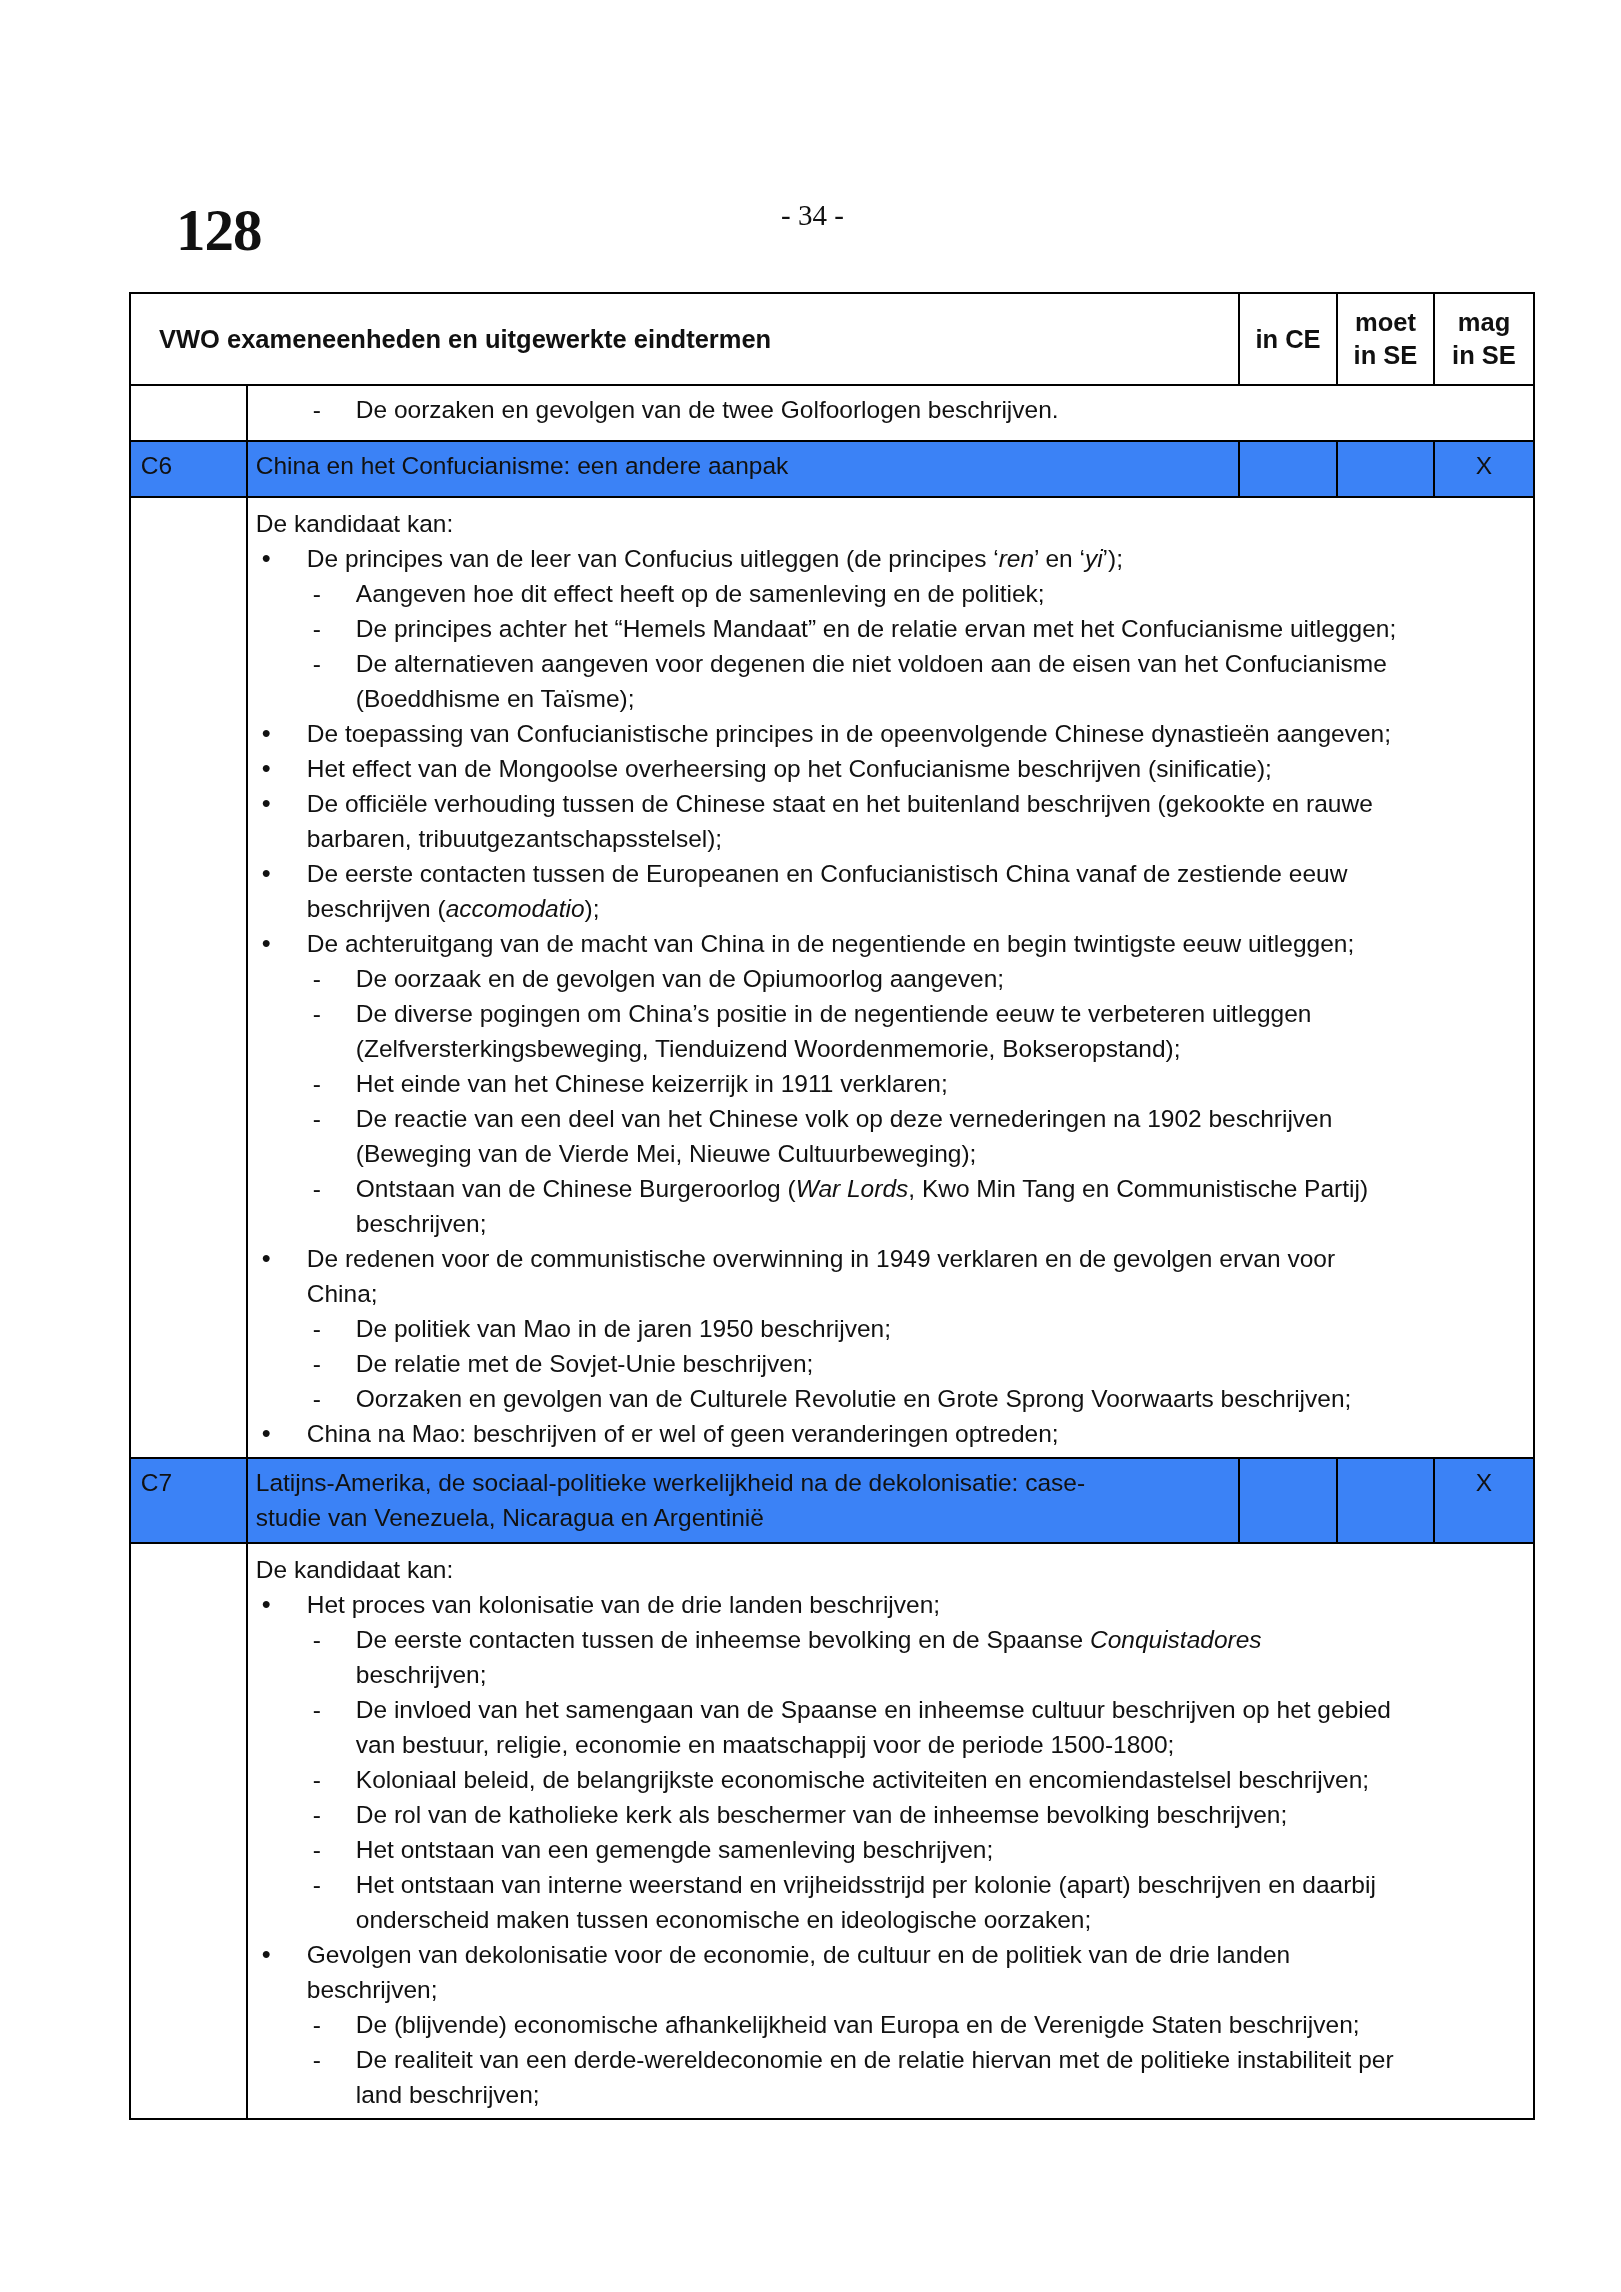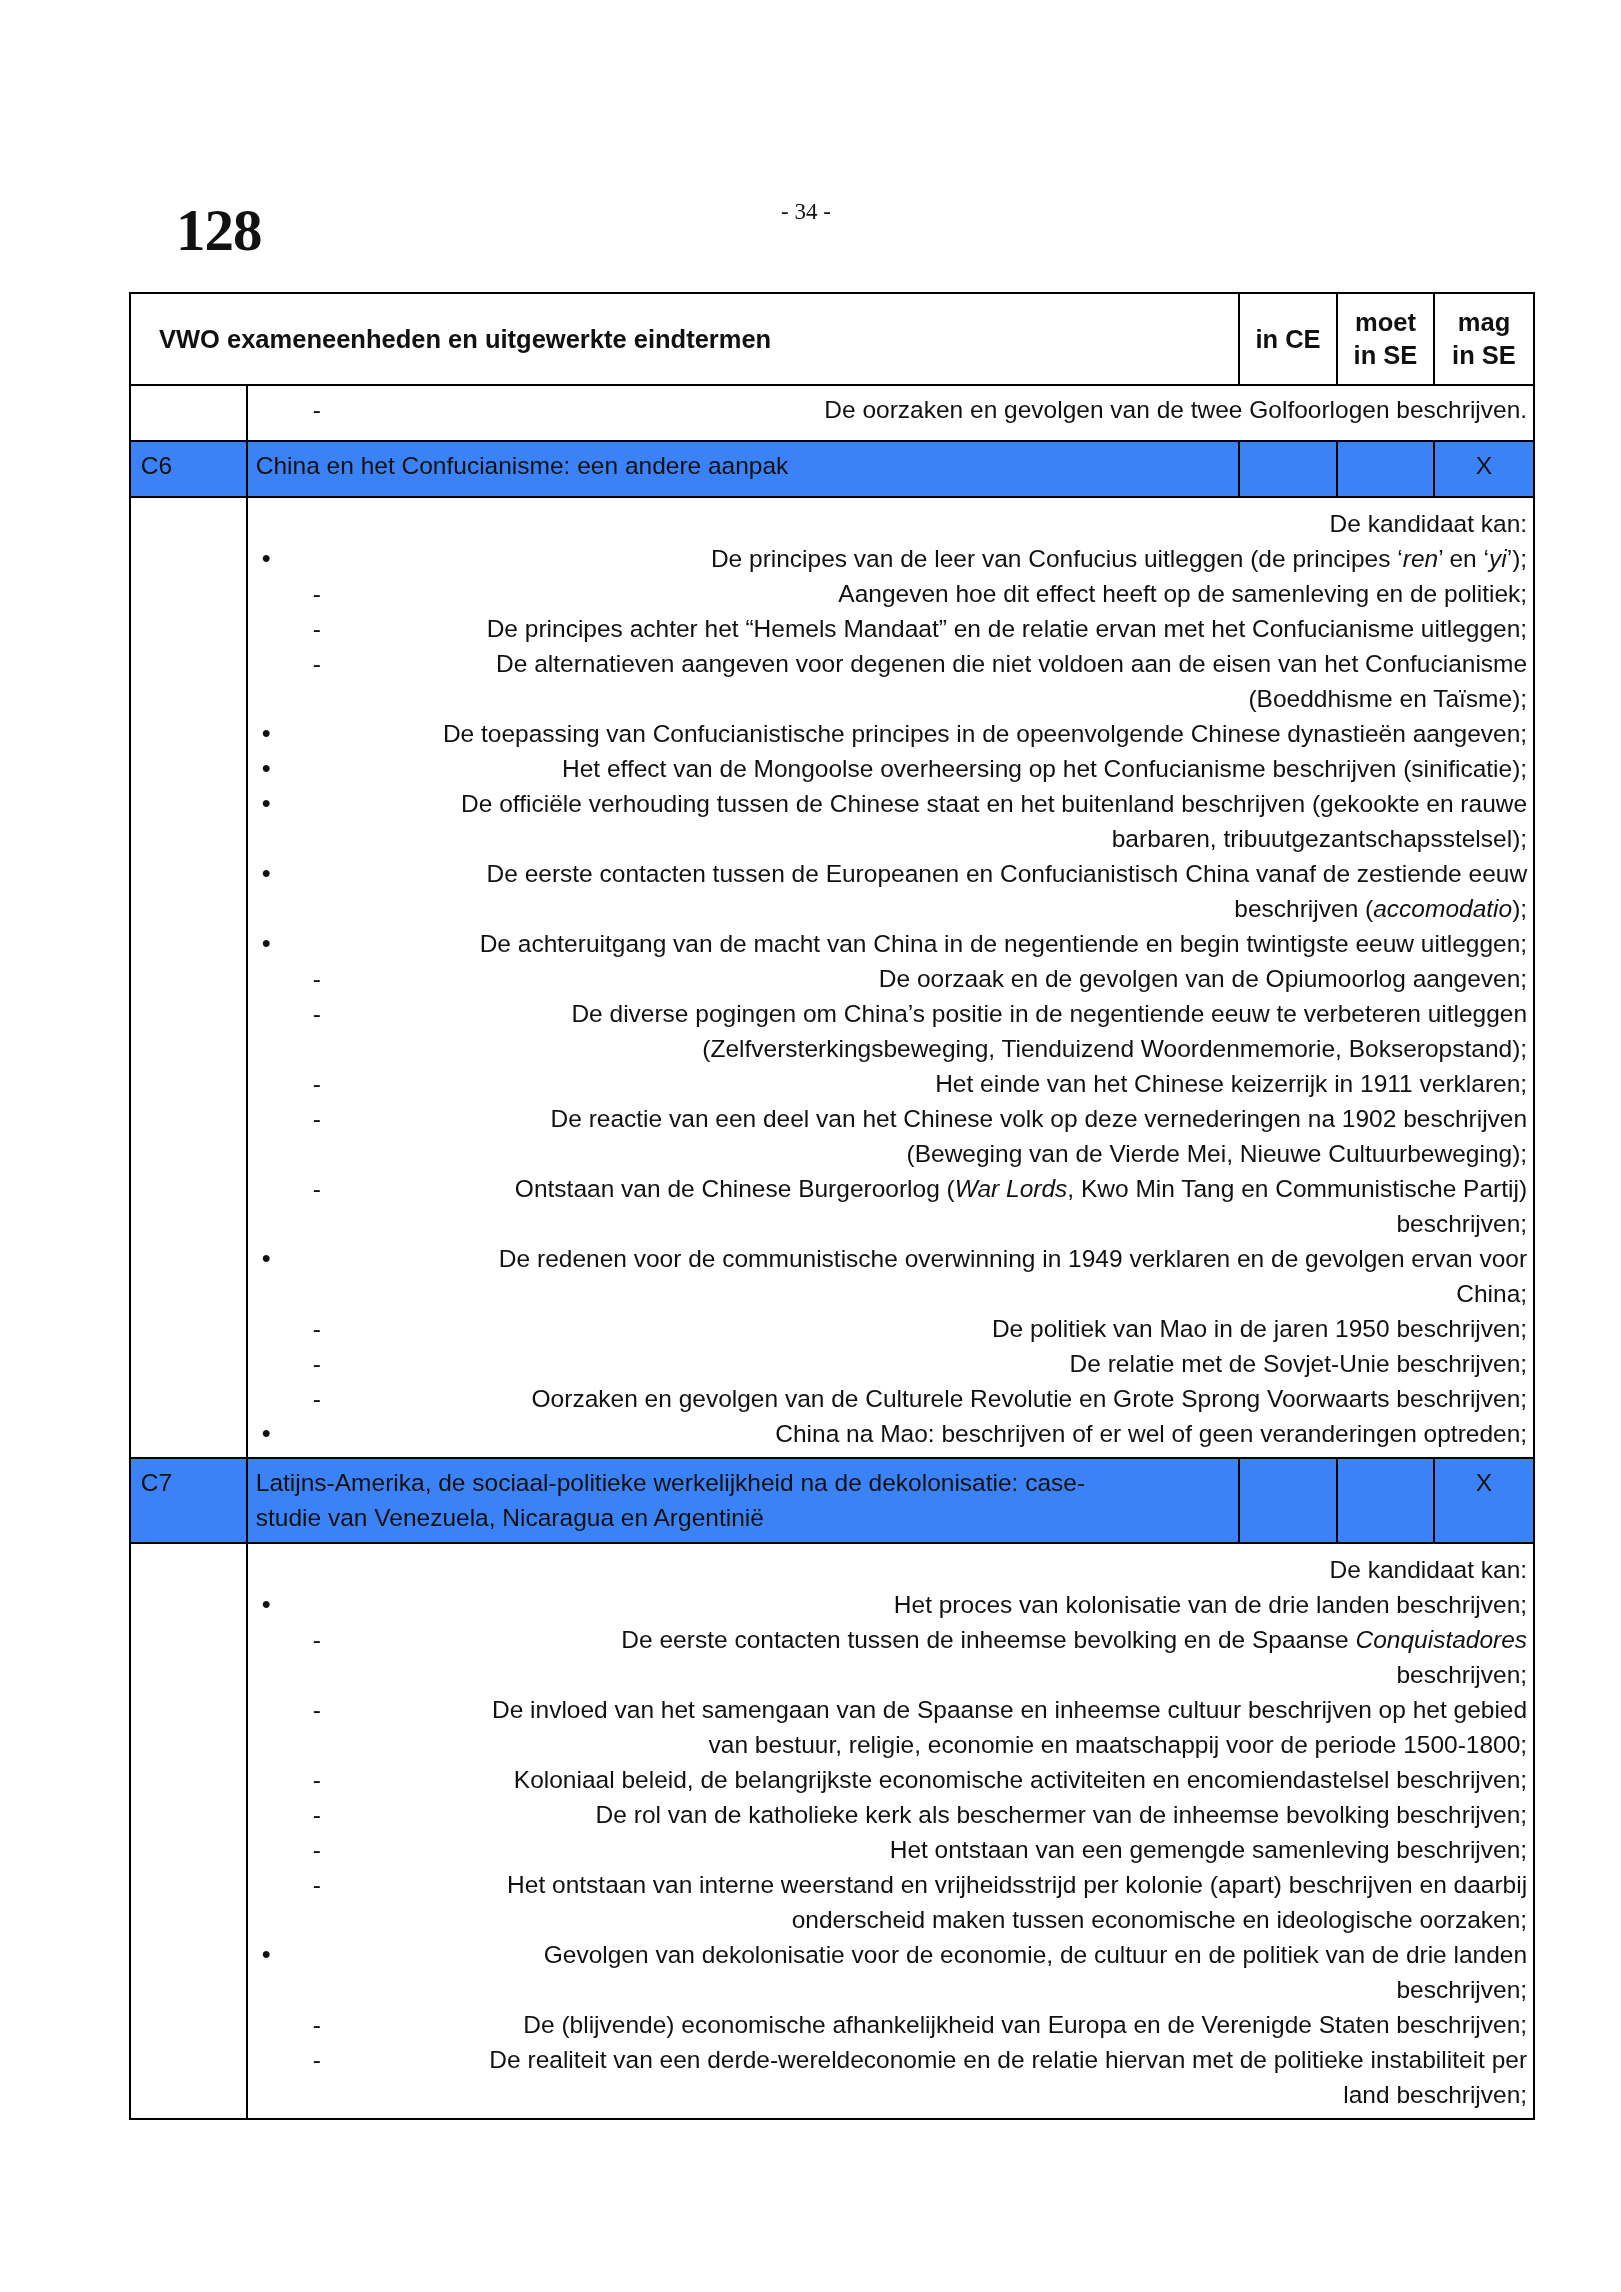--- a/index.html
+++ b/index.html
@@ -1,34 +1,34 @@
 <!DOCTYPE html>
 <html><head>
 <meta charset="utf-8">
 <style>
   html, body { margin:0; padding:0; background:#ffffff; }
   body { width:1621px; height:2293px; position:relative; overflow:hidden;
          font-family:"Liberation Sans", sans-serif; color:#111; }
   .pnum { position:absolute; left:176px; top:196px; font-family:"Liberation Serif", serif;
           font-weight:bold; font-size:59px; letter-spacing:-1px; }
   .pfoot { position:absolute; left:781px; top:199px; font-family:"Liberation Serif", serif;
-           font-size:23px; }
+           font-size:29px; }
   table.main { position:absolute; left:129px; top:292px; width:1404px;
                border-collapse:collapse; table-layout:fixed; }
   table.main td { border:2px solid #000; padding:0; vertical-align:top;
                   font-size:24.5px; line-height:35px; }
   table.main tr.hdr td { height:90px; vertical-align:middle; font-weight:bold; font-size:25.5px; }
   table.main tr.hdr td.title { padding-left:28px; }
   table.main tr.hdr td.col { text-align:center; line-height:33px; }
   .shaded td { background:#3b82f6; }
   td.code { padding:5.9px 0 0 9.8px !important; }
   td.unit-title { padding:5.9px 7.8px 7.8px 7.8px !important; }
   td.mark { text-align:center; padding-top:5.9px !important; }
   td.content { padding:7.8px 5.9px 5.9px 7.8px !important; }
-  .line { position:relative; padding-left:0;text-align:right; }
+  .line { position:relative; padding-left:0; }
   .lvl1 { padding-left:51px; position:relative; }
   .lvl2 { padding-left:100px; position:relative; }
   .lvl1 .b { position:absolute; left:5.9px; top:0; }
   .lvl2 .b { position:absolute; left:57px; top:0; }
   .b.bullet::before { content:"\2022"; font-size:25.5px; }
   .b.dash::before { content:"-"; }
   i { font-style:italic; }
 </style>
 </head>
 <body>

